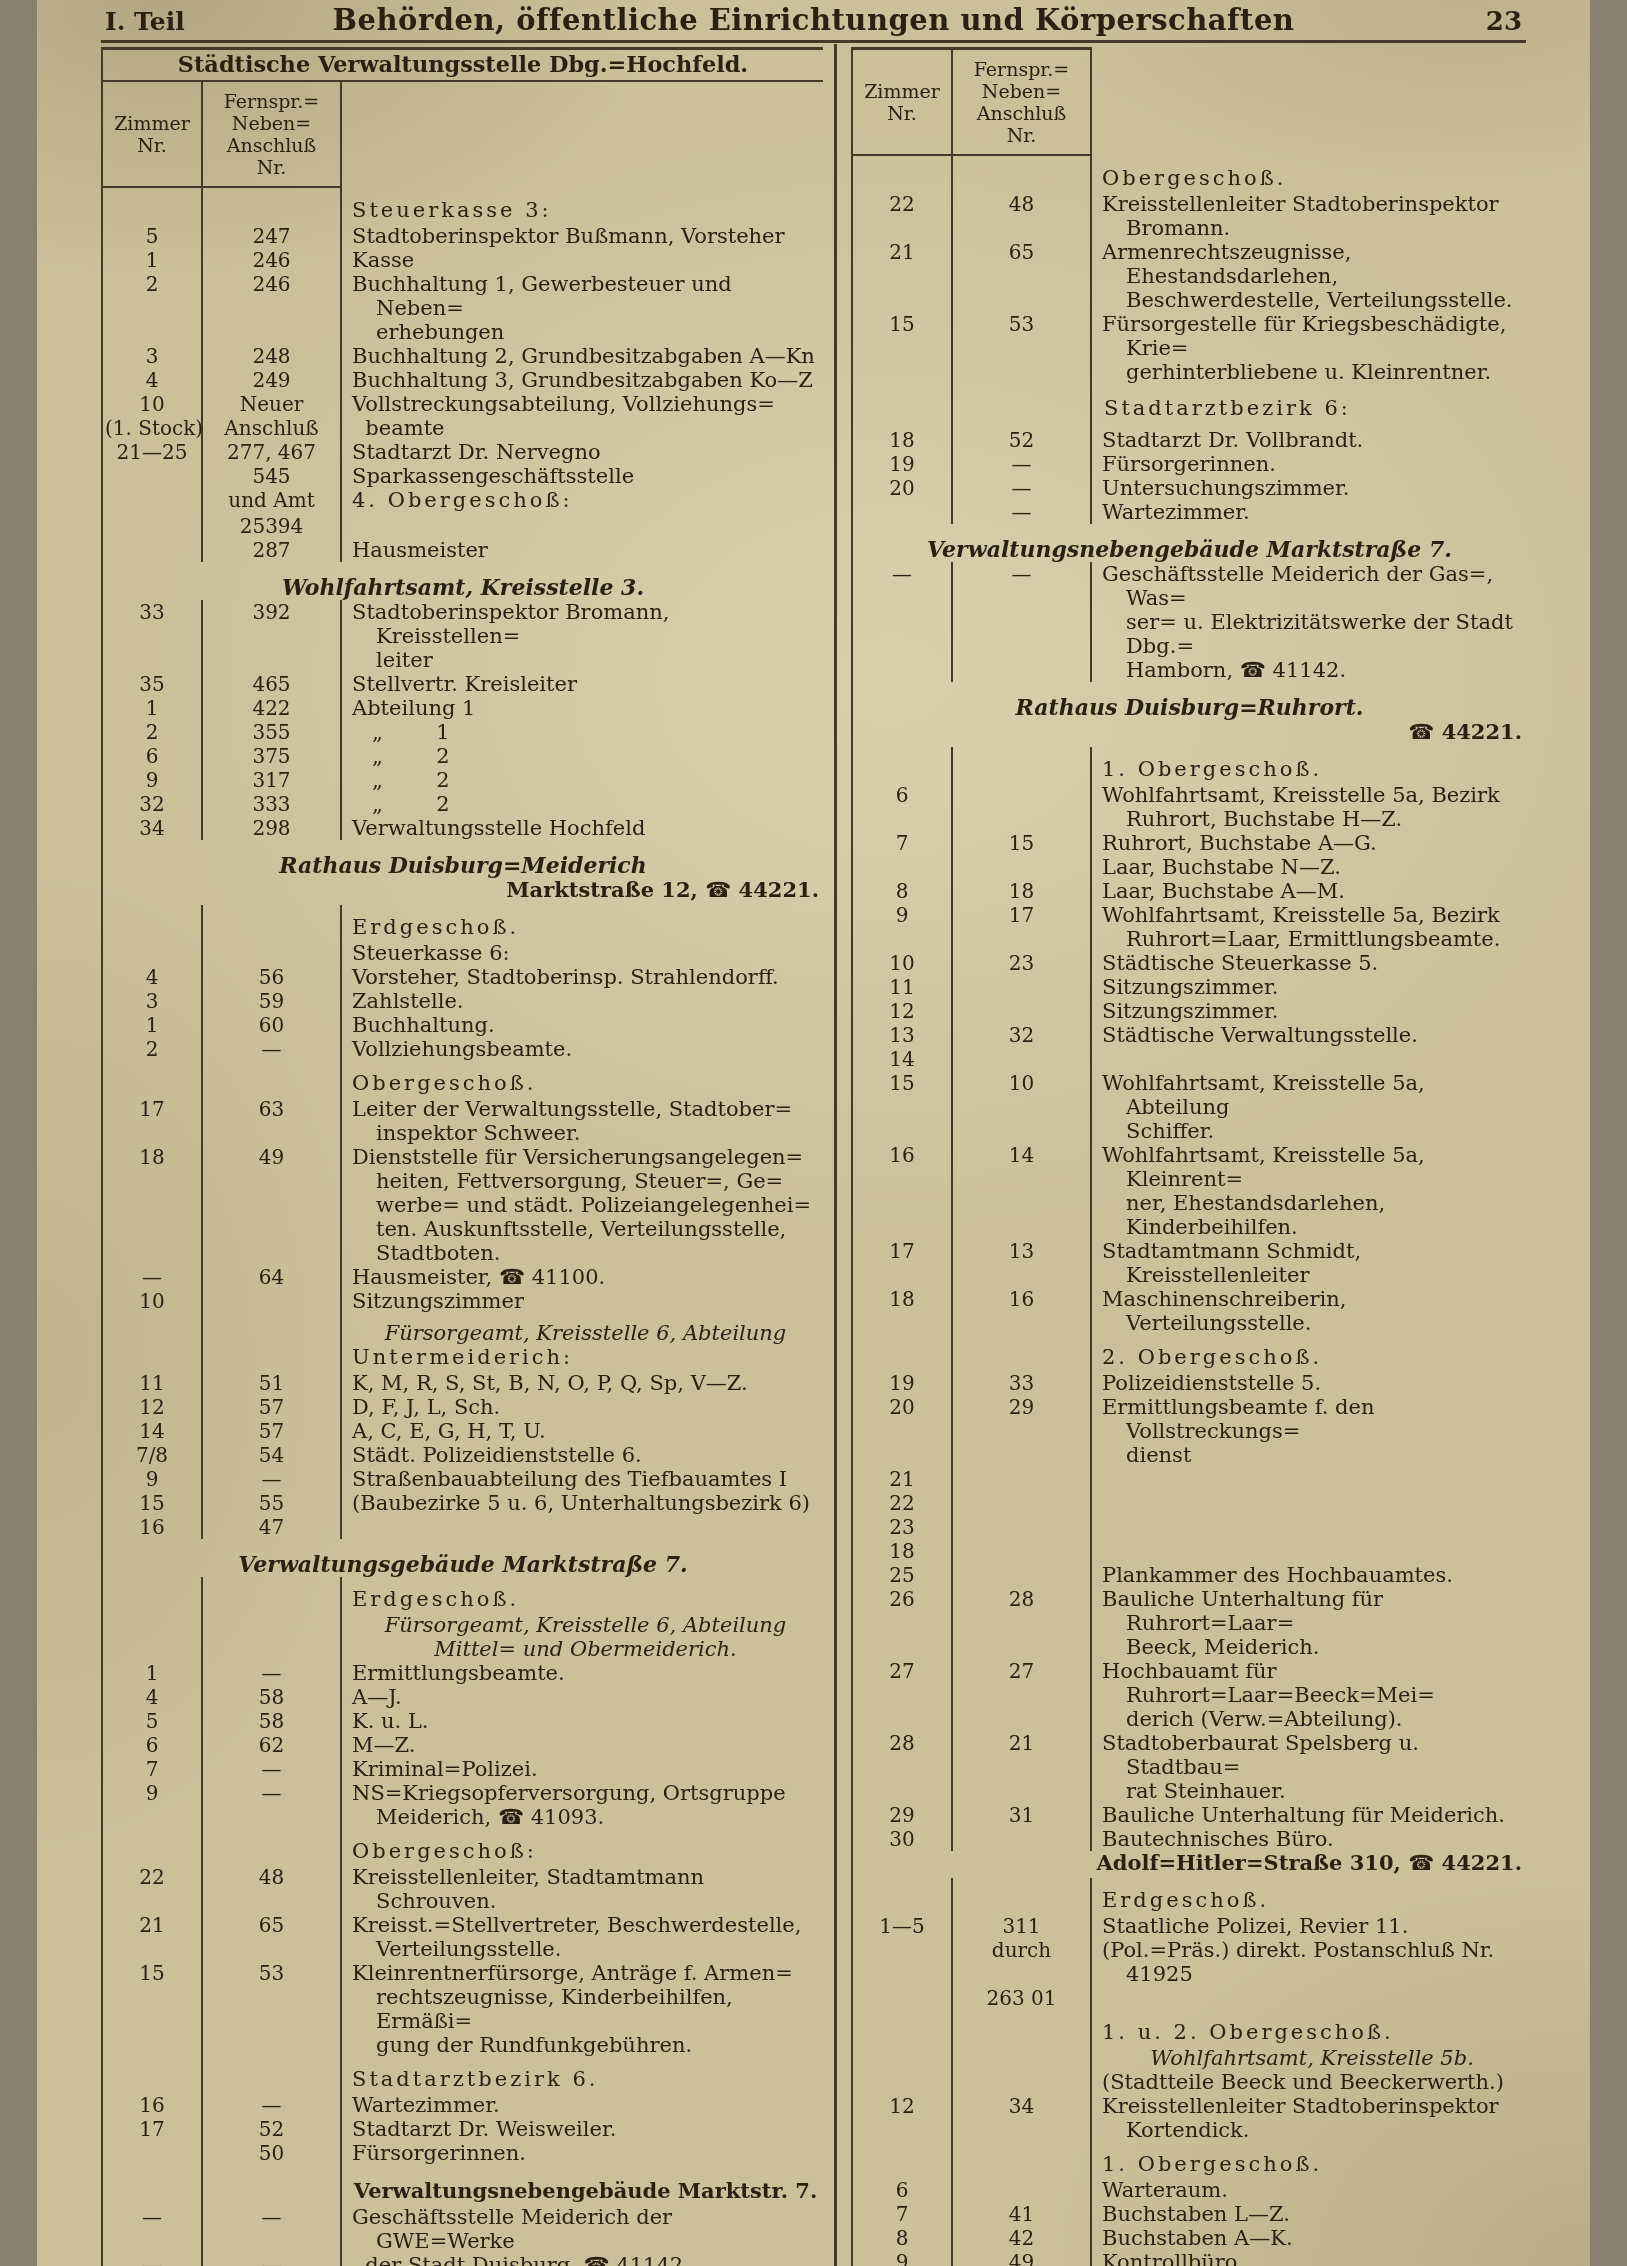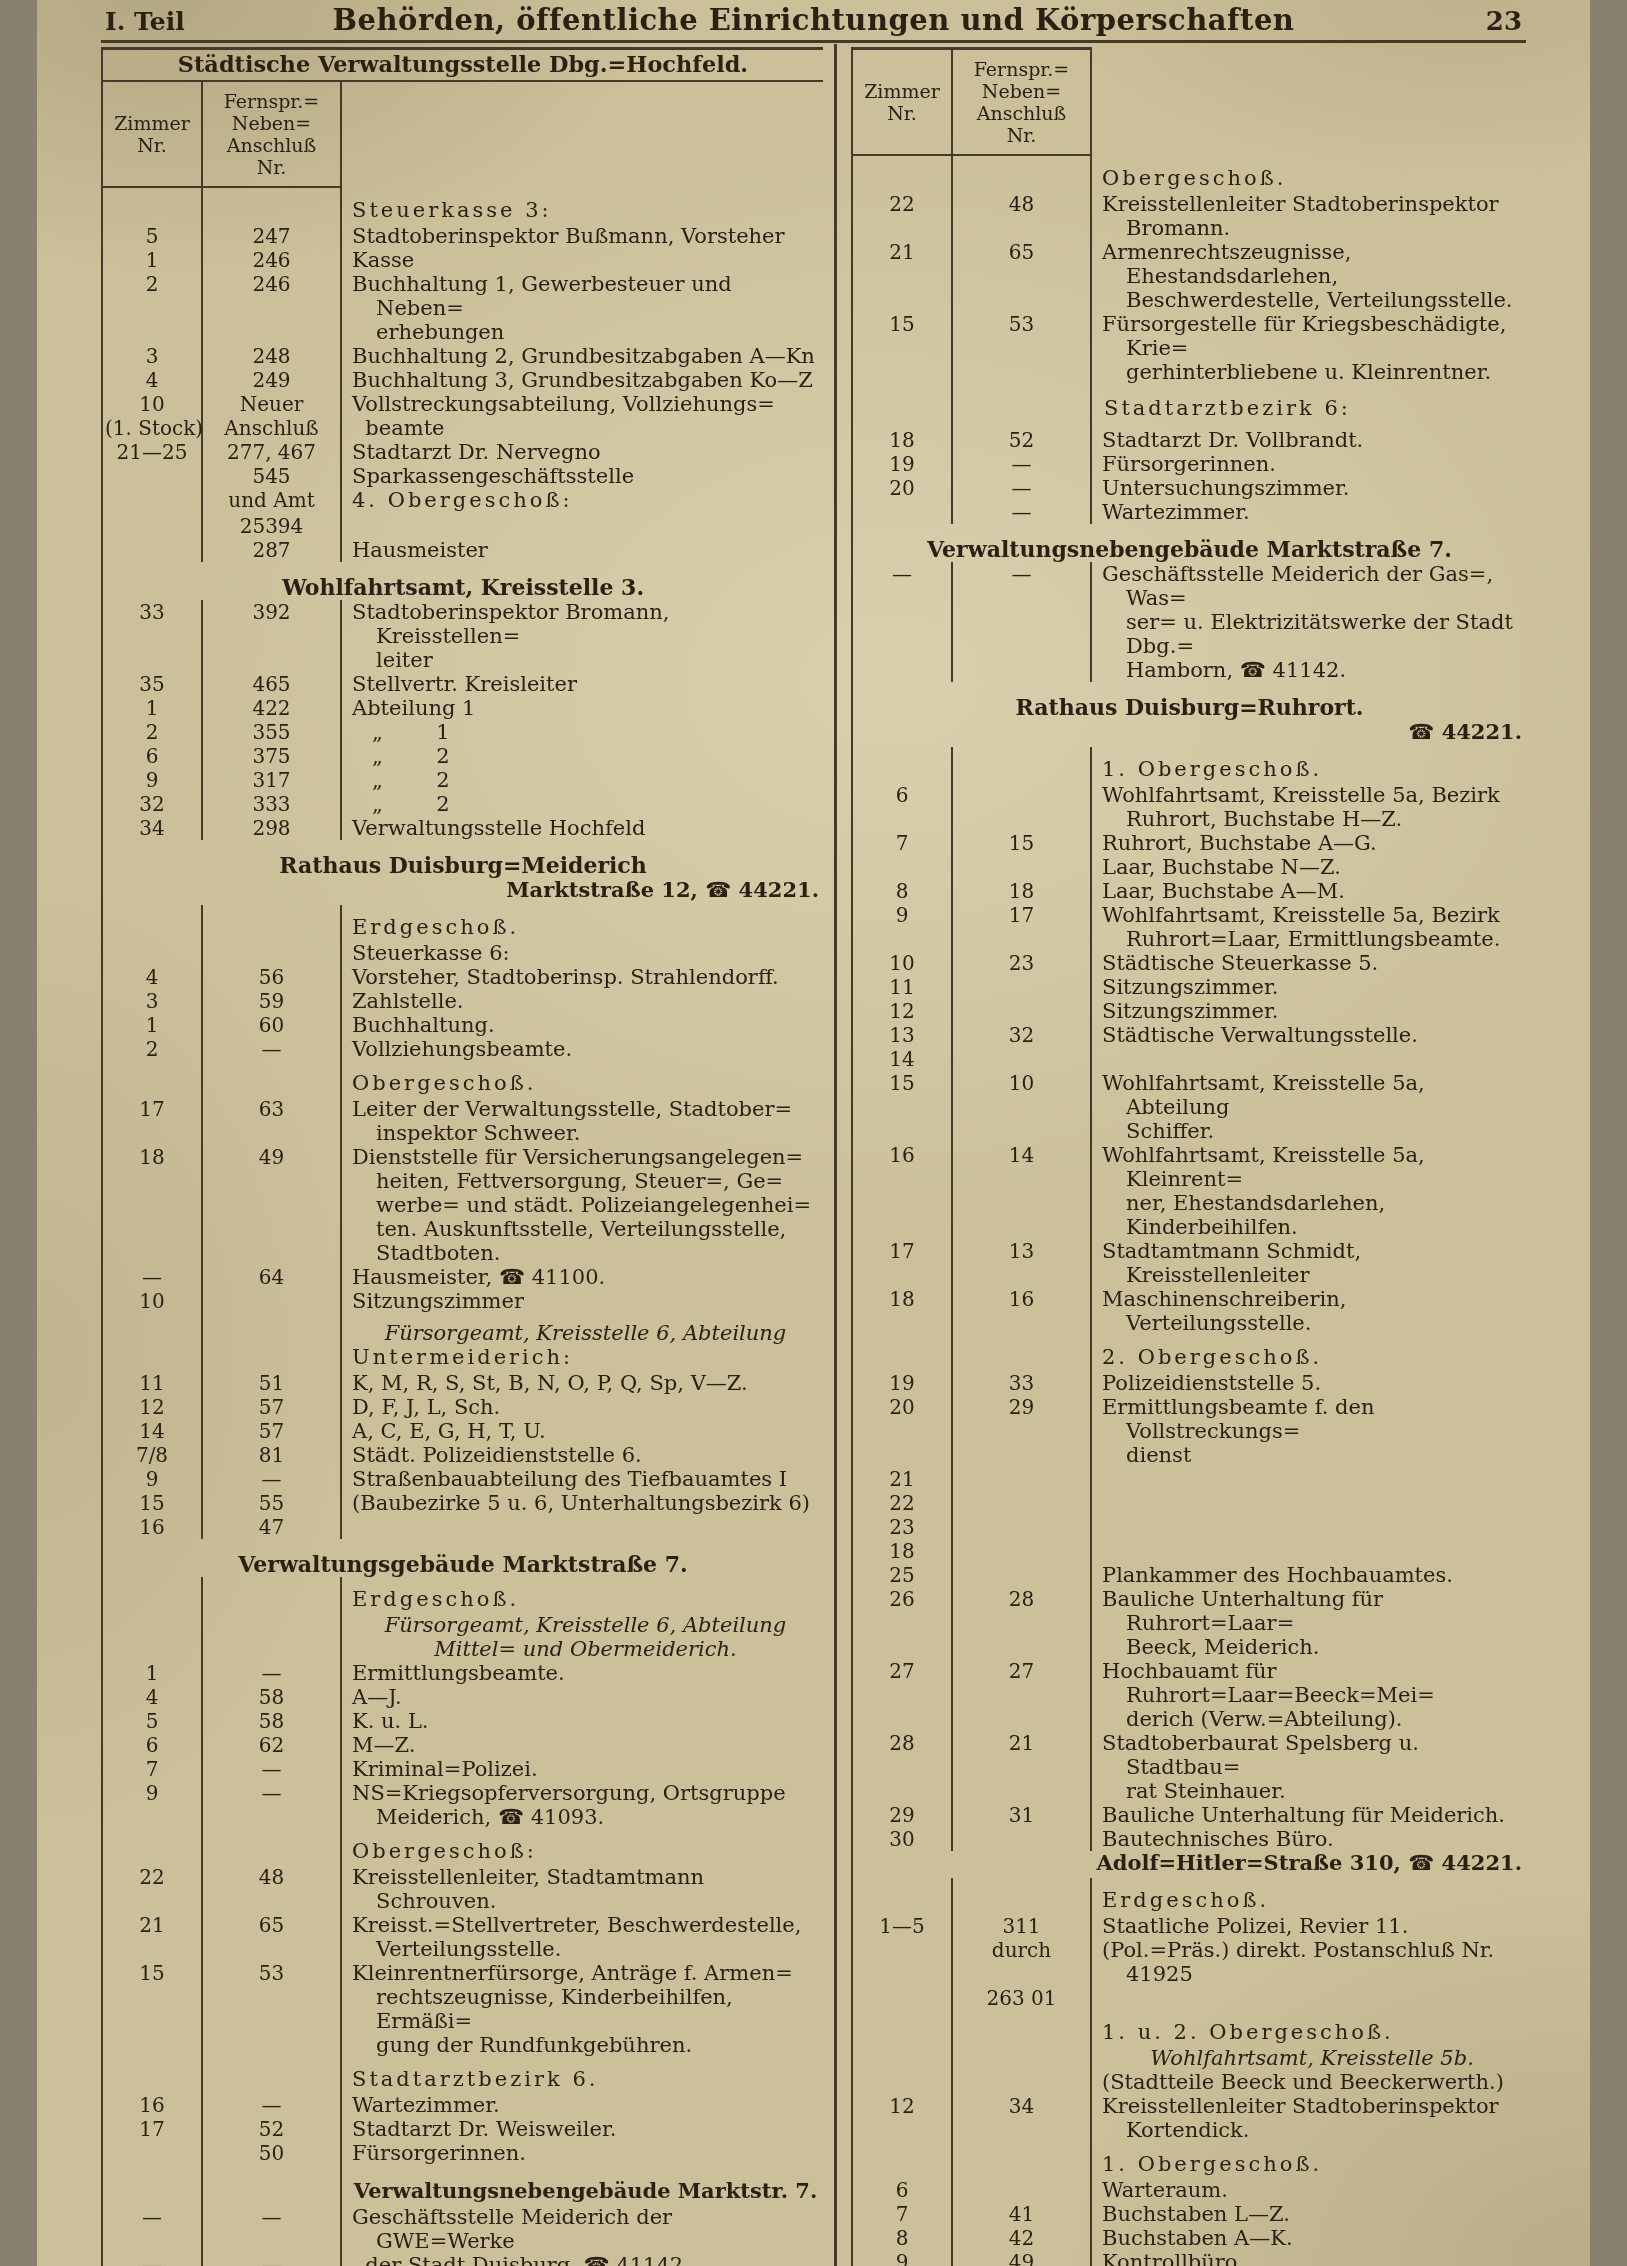--- a/index.html
+++ b/index.html
@@ -69,21 +69,21 @@
     min-height:24px;
     padding:0 6px 0 34px;text-indent:-24px;
     white-space:pre-wrap;
   }
   .cd.hsperr{letter-spacing:3px;padding:10px 4px 2px 10px;text-indent:0;}
   .cd.hcenter{text-align:center;padding:8px 4px 0 10px;text-indent:0;font-style:italic;}
   .cd.hbold{text-align:center;font-weight:bold;padding:14px 4px 2px 10px;text-indent:0;}
   .cd.hsperrleft{letter-spacing:3px;padding:12px 4px 8px 12px;text-indent:0;}
   .cd.tight,.cd.hsperr.tight,.cd.hcenter.tight{padding-top:0;}
 
-  .cell.full{grid-column:1/-1;text-align:center;font-weight:bold;padding:13px 4px 1px 4px;font-size:22px;}
+  .cell.full{grid-column:1/-1;text-align:center;font-weight:bold;padding:13px 4px 1px 4px;font-size:22px;font-style:italic;}
   .cell.fullsub{grid-column:1/-1;text-align:right;font-weight:bold;padding:0 4px 3px 4px;font-size:21px;}
   .cell.rulerow{grid-column:1/-1;border-top:3px solid var(--rule);height:16px;margin-top:5px;}
 </style>
 </head>
 <body>
 
 <div class="page">
   <div class="inner">
     <div class="pagehead">
       <span class="ph-left">I. Teil</span>
@@ -216,21 +216,21 @@
             <div class="cz">11</div>
             <div class="cf">51</div>
             <div class="cd">K, M, R, S, St, B, N, O, P, Q, Sp, V—Z.</div>
             <div class="cz">12</div>
             <div class="cf">57</div>
             <div class="cd">D, F, J, L, Sch.</div>
             <div class="cz">14</div>
             <div class="cf">57</div>
             <div class="cd">A, C, E, G, H, T, U.</div>
             <div class="cz">7/8</div>
-            <div class="cf">81</div>
+            <div class="cf">54</div>
             <div class="cd">Städt. Polizeidienststelle 6.</div>
             <div class="cz">9</div>
             <div class="cf">—</div>
             <div class="cd">Straßenbauabteilung des Tiefbauamtes I</div>
             <div class="cz">15</div>
             <div class="cf">55</div>
             <div class="cd">(Baubezirke 5 u. 6, Unterhaltungsbezirk 6)</div>
             <div class="cz">16</div>
             <div class="cf">47</div>
             <div class="cd"></div>

